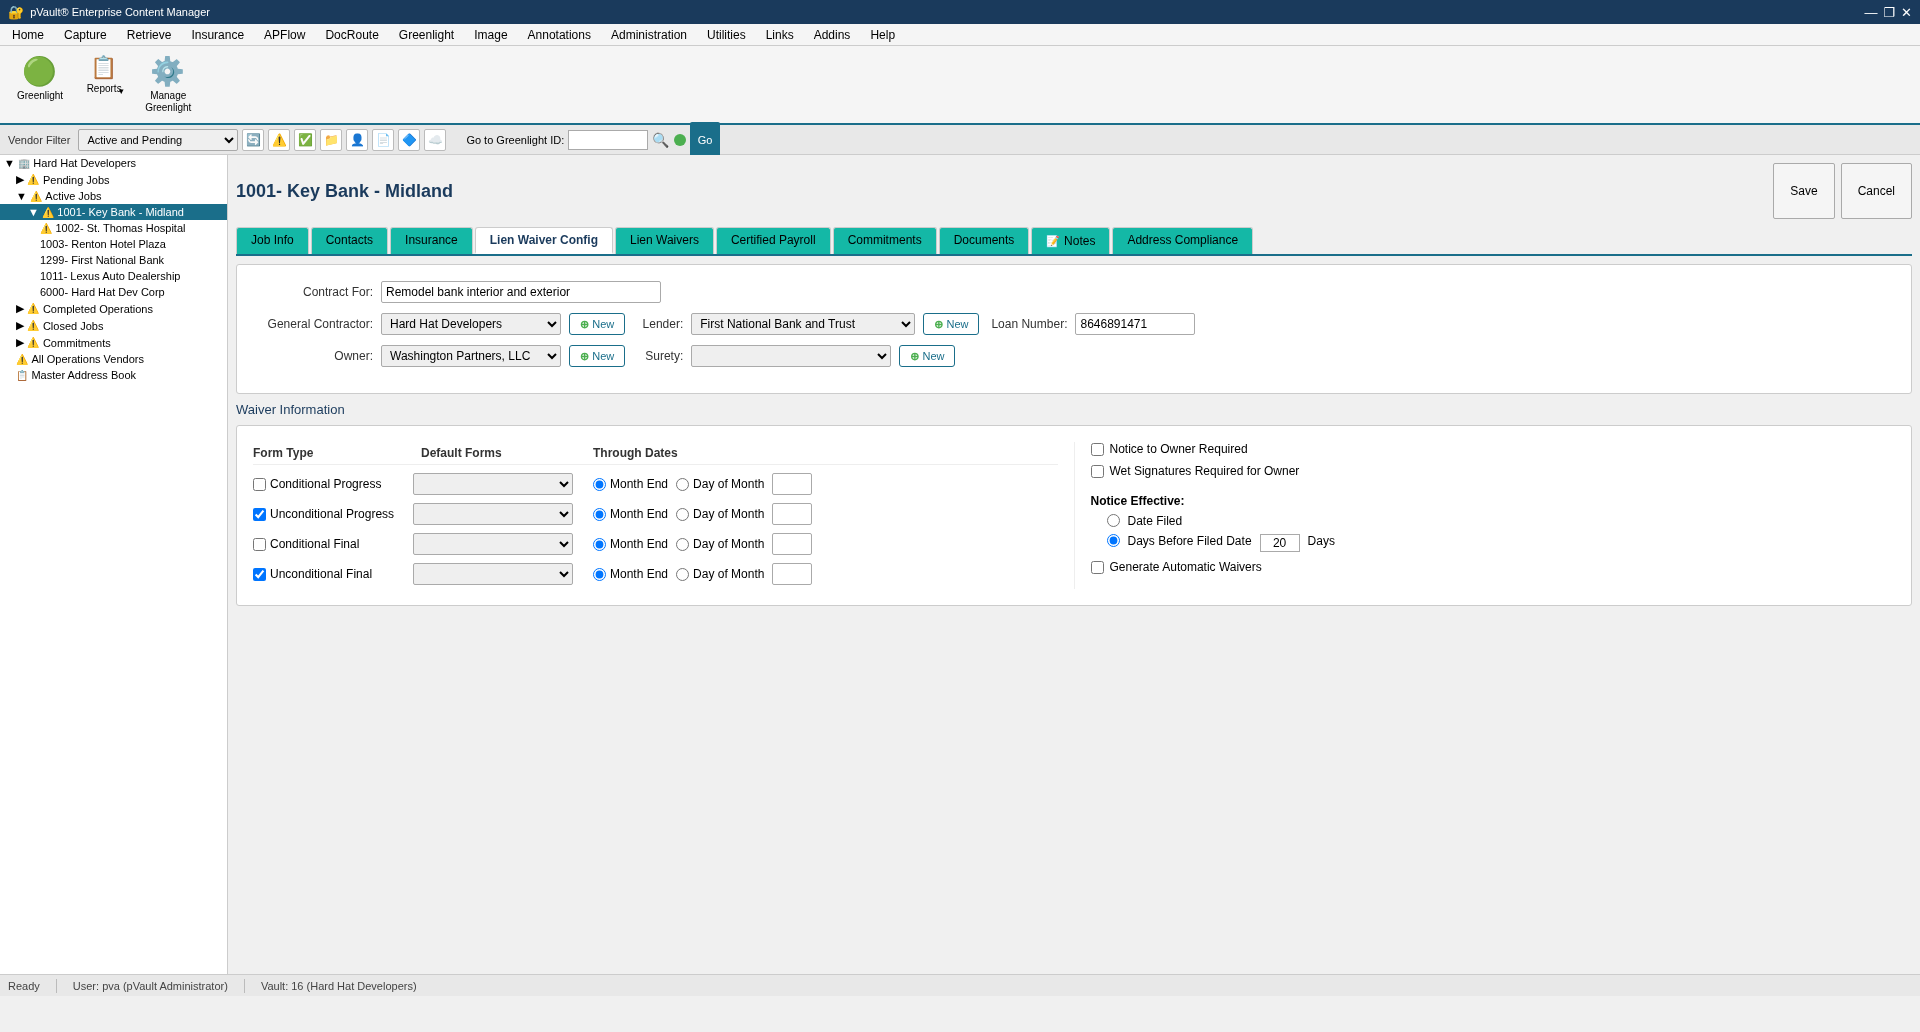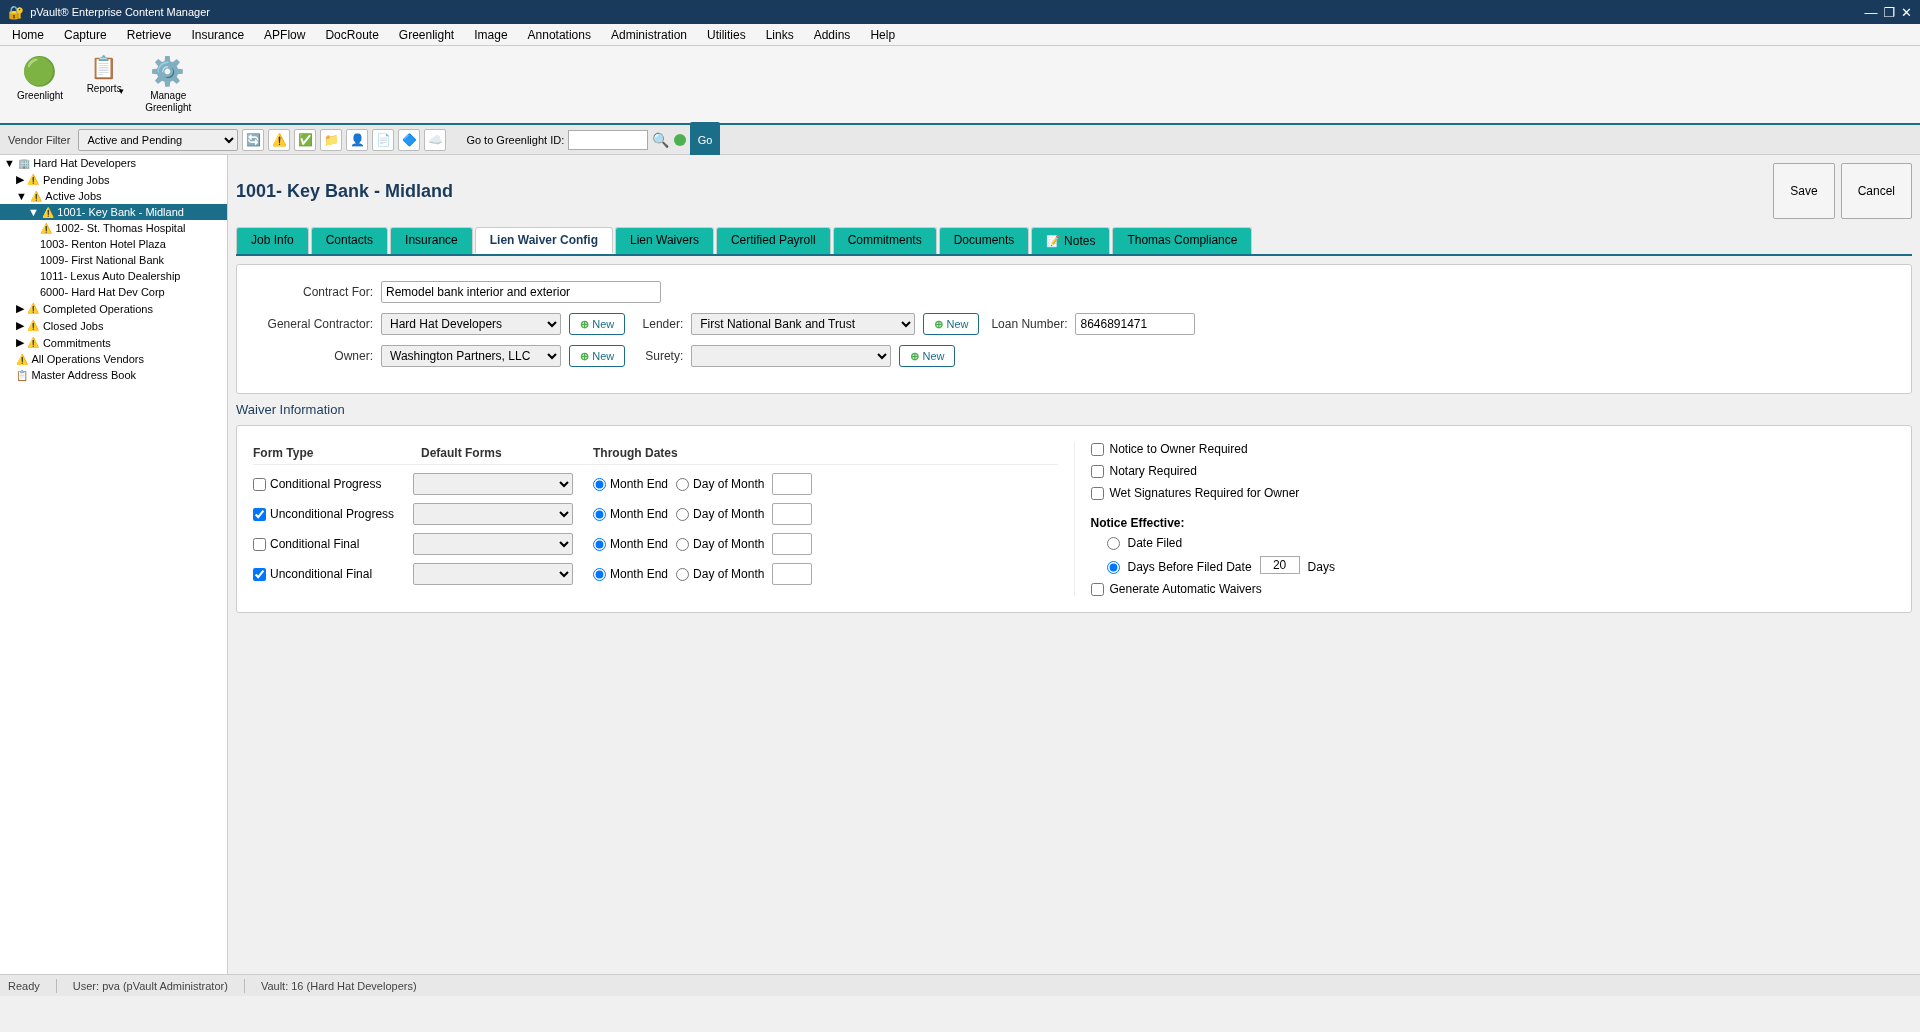--- a/index.html
+++ b/index.html
@@ -265,21 +265,21 @@
       gap: 6px;
       font-size: 12px;
     }
     .waiver-content { display: flex; }
     .waiver-left { flex: 1; }
 
     input[type="checkbox"] { cursor: pointer; }
     input[type="radio"] { cursor: pointer; }
 
     .notice-section { margin-top: 16px; }
-    .notice-row { display: flex; align-items: flex-end; gap: 8px; margin-bottom: 6px; font-size: 12px; }
+    .notice-row { display: flex; align-items: flex-start; gap: 8px; margin-bottom: 6px; font-size: 12px; }
     .notice-label { font-weight: bold; min-width: 100px; }
     .days-input { width: 40px; border: 1px solid #aaa; font-size: 12px; padding: 1px 3px; text-align: center; }
     .days-label { font-size: 12px; }
     .generate-row { margin-top: 8px; display: flex; align-items: center; gap: 6px; font-size: 12px; }
 
     
     #status-bar {
       background: #e8e8e8;
       border-top: 1px solid #ccc;
       height: 22px;
@@ -391,21 +391,21 @@
       <span>1001- Key Bank - Midland</span>
     </div>
     <div class="tree-item indent-3">
       <span style="color:#e07000;font-size:10px;">⚠️</span>
       <span>1002- St. Thomas Hospital</span>
     </div>
     <div class="tree-item indent-3">
       <span>1003- Renton Hotel Plaza</span>
     </div>
     <div class="tree-item indent-3">
-      <span>1009- First National Bank</span>
+      <span>1299- First National Bank</span>
     </div>
     <div class="tree-item indent-3">
       <span>1011- Lexus Auto Dealership</span>
     </div>
     <div class="tree-item indent-3">
       <span>6000- Hard Hat Dev Corp</span>
     </div>
     <div class="tree-item indent-1">
       <span>▶</span>
       <span style="color:#e07000;font-size:10px;">⚠️</span>
@@ -447,21 +447,21 @@
       <div class="tab">Insurance</div>
       <div class="tab active">Lien Waiver Config</div>
       <div class="tab">Lien Waivers</div>
       <div class="tab">Certified Payroll</div>
       <div class="tab">Commitments</div>
       <div class="tab">Documents</div>
       <div class="tab tab-notes">
         <span style="font-size:11px;">📝</span>
         <span>Notes</span>
       </div>
-      <div class="tab">Thomas Compliance</div>
+      <div class="tab">Address Compliance</div>
     </div>
 
     <div class="form-panel">
 
       <div class="form-row">
         <span class="form-label">Contract For:</span>
         <input type="text" class="form-input form-input-wide" value="Remodel bank interior and exterior" style="">
       </div>
 
 
@@ -612,24 +612,20 @@
             </div>
           </div>
 
           <div class="waiver-right">
             <div class="waiver-right-row">
               <input type="checkbox" style="">
               <span>Notice to Owner Required</span>
             </div>
             <div class="waiver-right-row">
               <input type="checkbox" style="">
-              <span>Notary Required</span>
-            </div>
-            <div class="waiver-right-row">
-              <input type="checkbox" style="">
               <span>Wet Signatures Required for Owner</span>
             </div>
 
             <div class="notice-section">
               <div class="notice-row">
                 <span class="notice-label">Notice Effective:</span>
               </div>
               <div class="notice-row" style="padding-left:16px;">
                 <input type="radio" name="notice-effective" style="">
                 <span>Date Filed</span>

